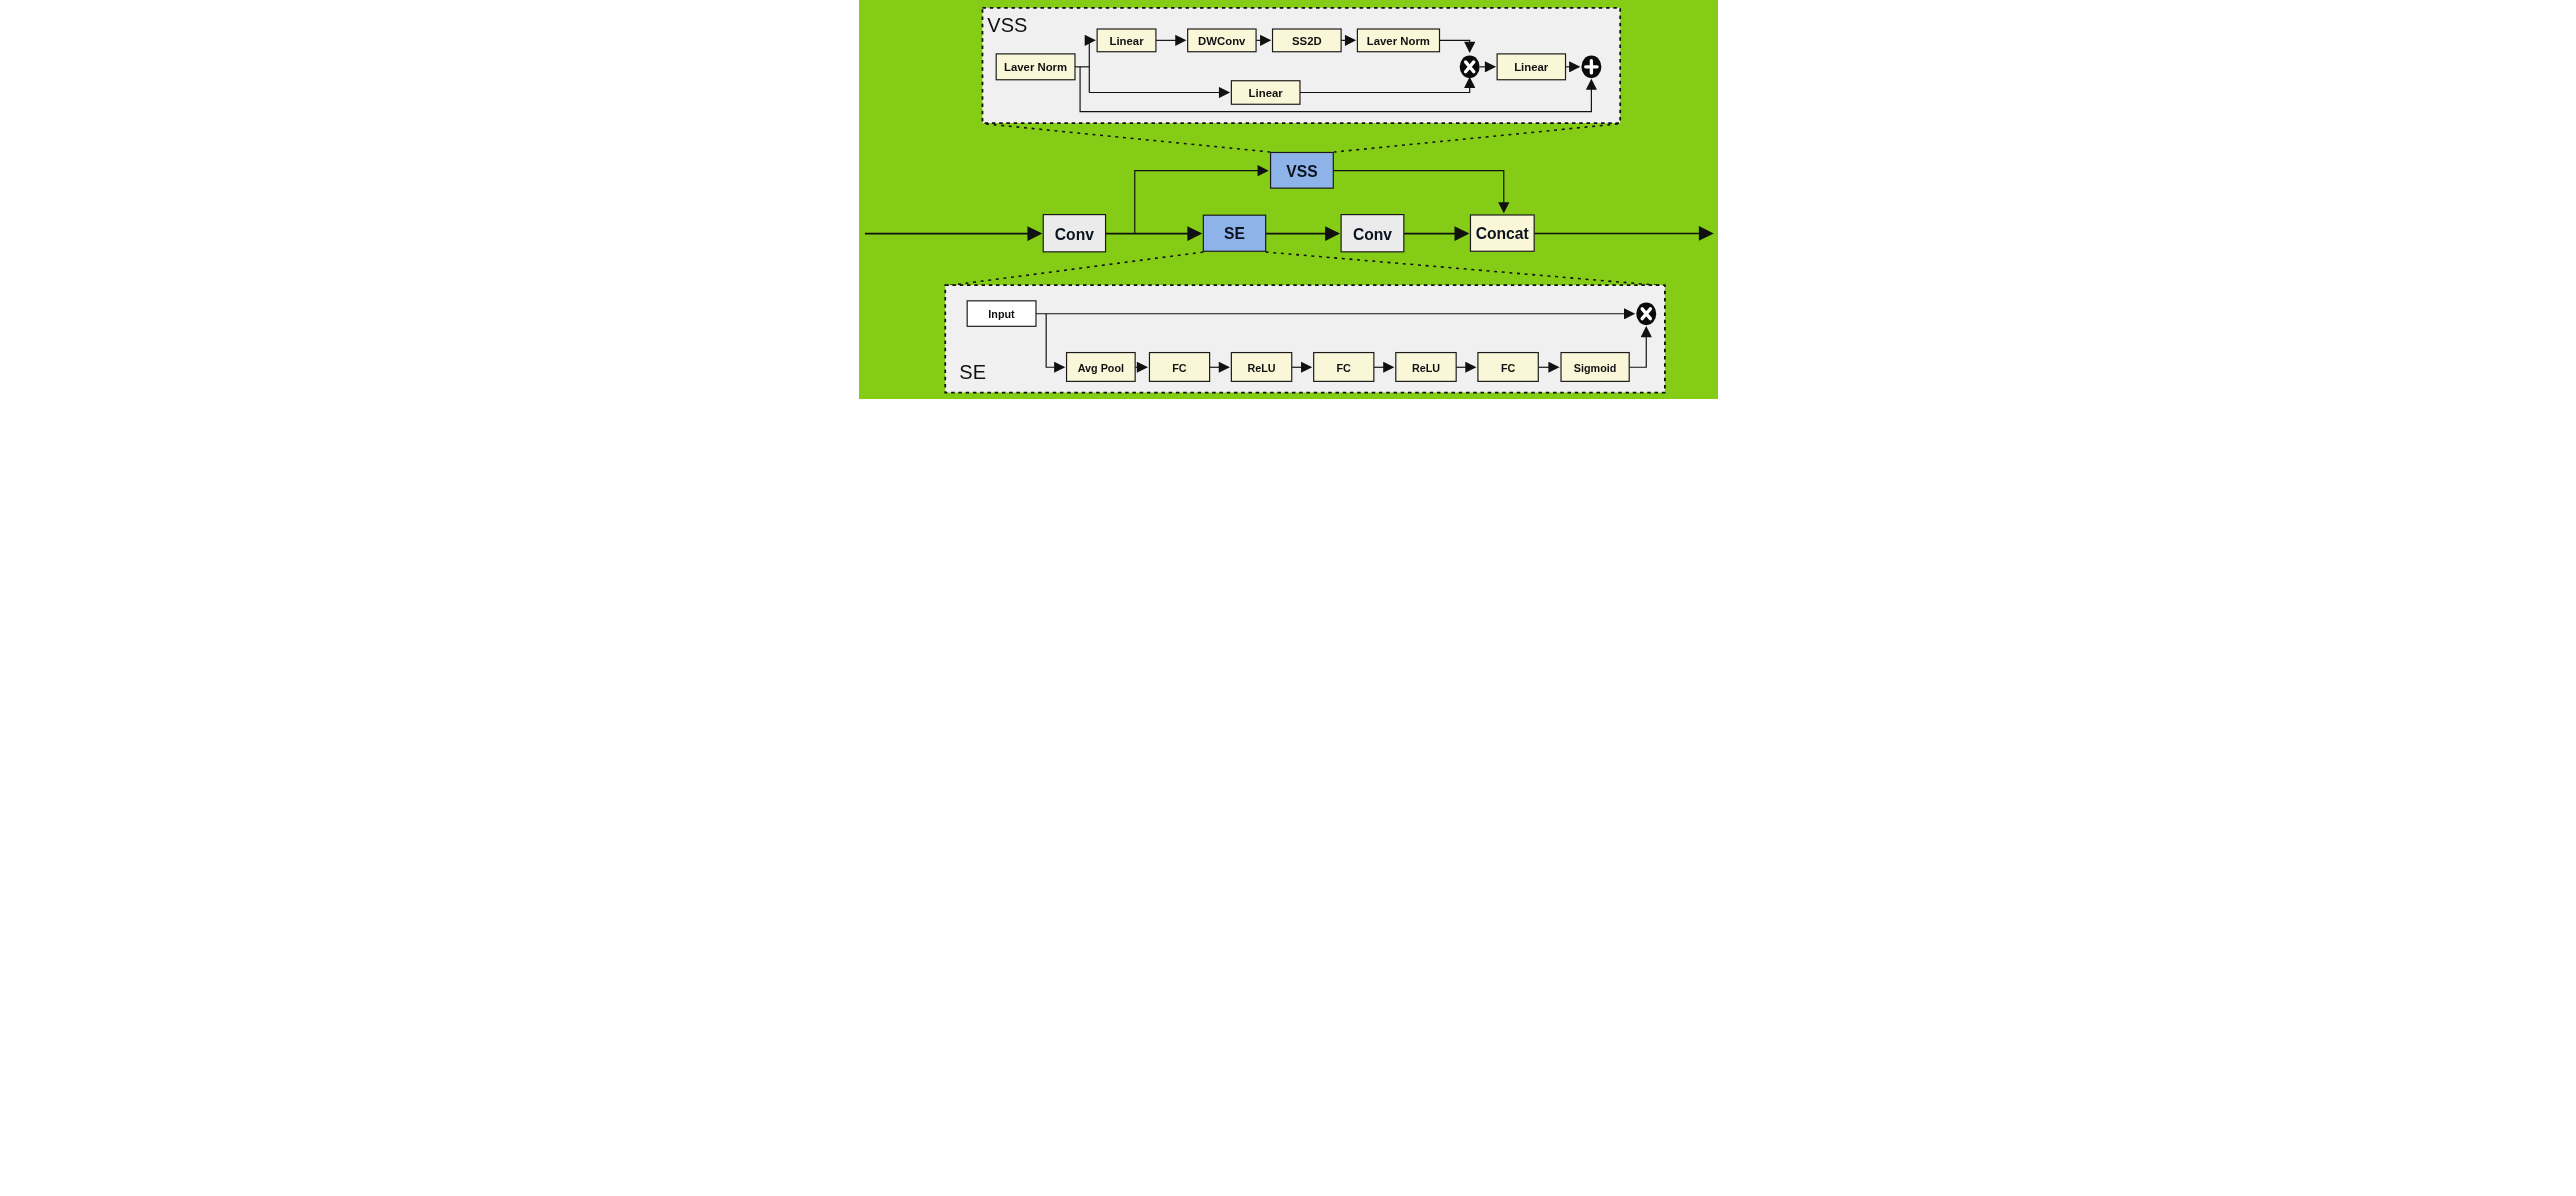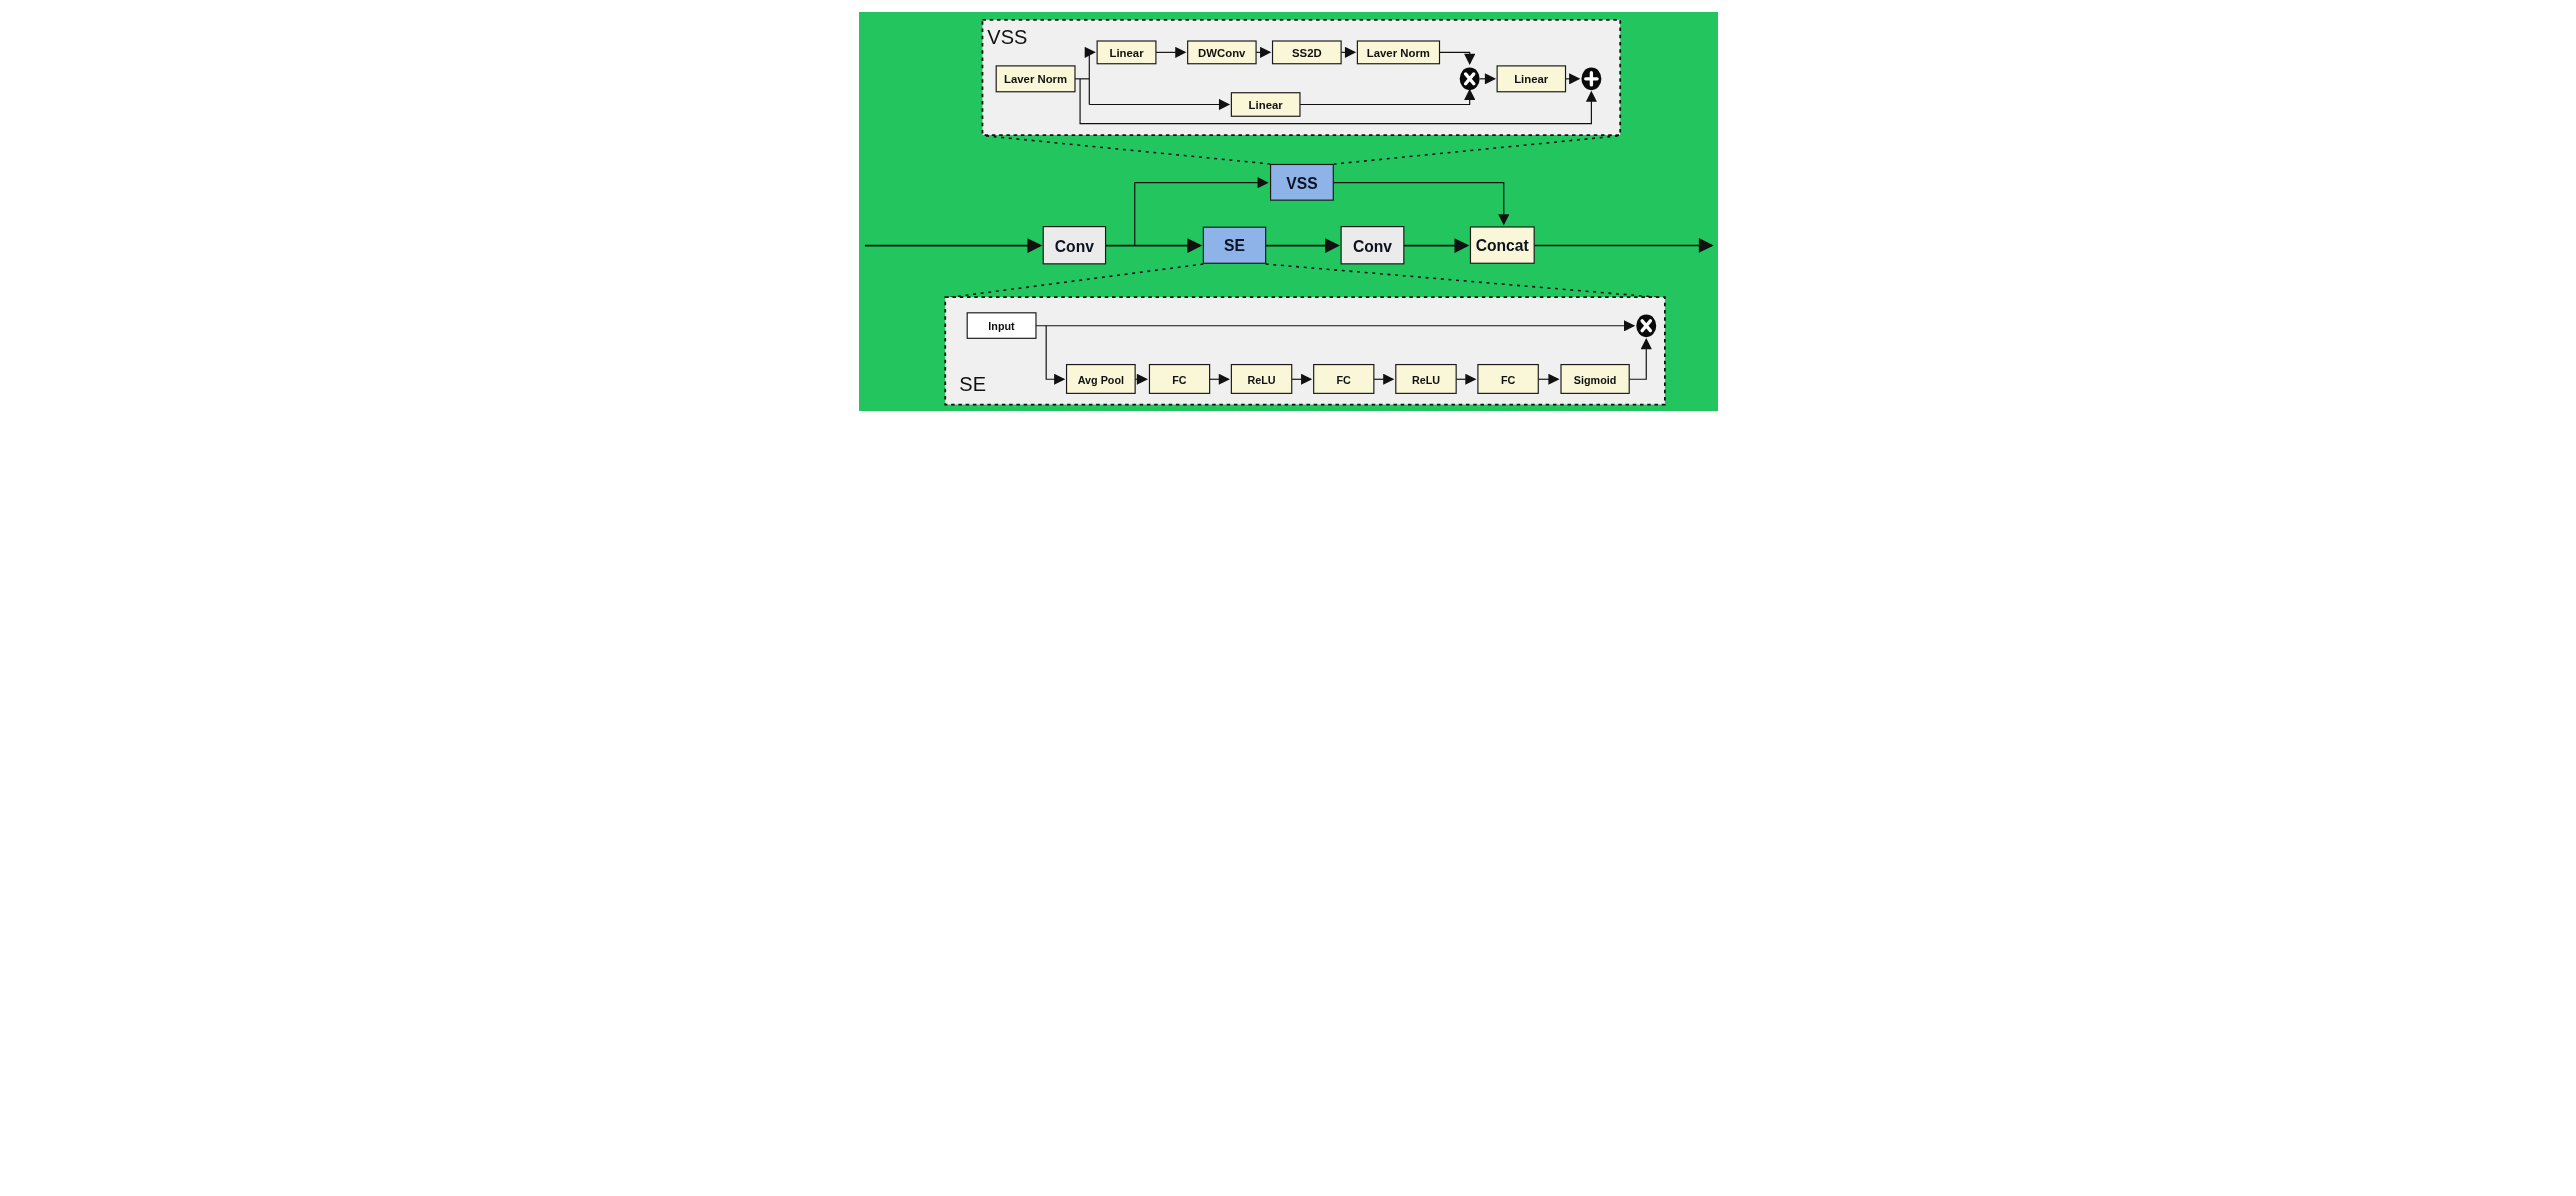--- a/index.html
+++ b/index.html
@@ -4,22 +4,22 @@
 <style>
   html, body {
     margin: 0;
     padding: 0;
     background: #ffffff;
     font-family: "Liberation Sans", sans-serif;
   }
   .stage {
     width: 100%;
     max-width: 859px;
-    margin: 12px auto;
-    background: #22c55e;
+    margin: 0 auto;
+    background: #84cc16;
   }
   svg { display: block; width: 100%; height: auto; }
 
   
   .t-box   { font: 700 58px "Liberation Sans", sans-serif; fill: #111111; }
   .t-box-s { font: 700 55px "Liberation Sans", sans-serif; fill: #111111; }
   .t-mid   { font: 700 80px "Liberation Sans", sans-serif; fill: #0b1220; }
   .t-cont  { font: 400 102px "Liberation Sans", sans-serif; fill: #111111; }
 
   

